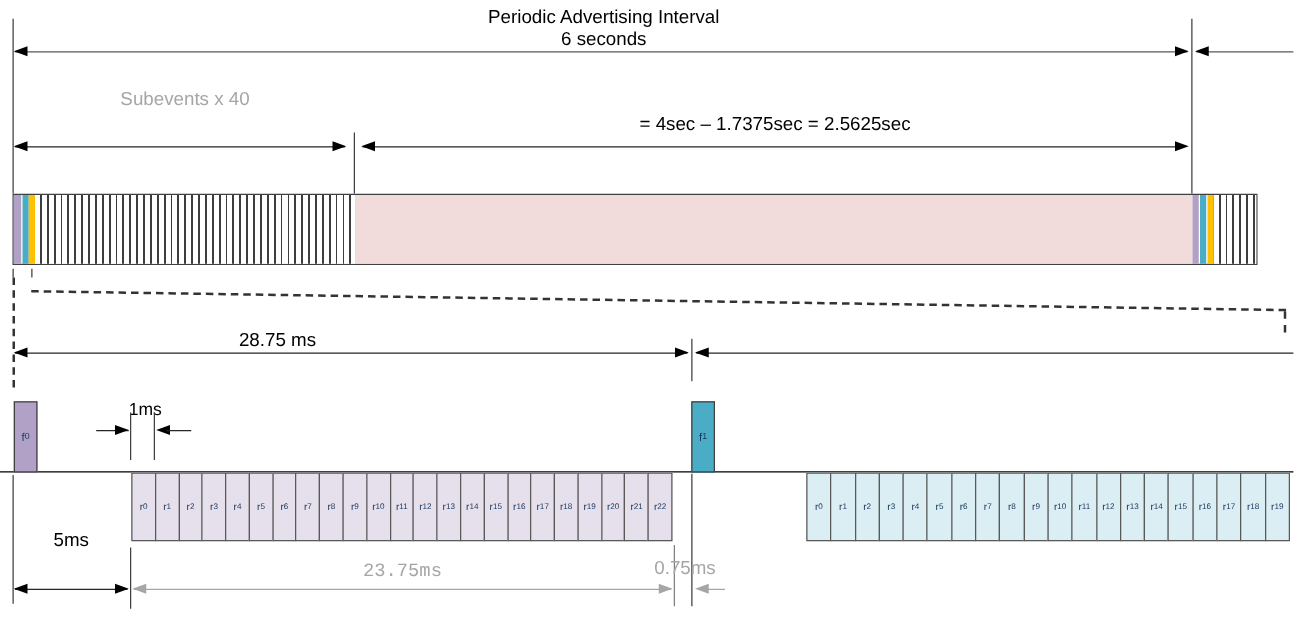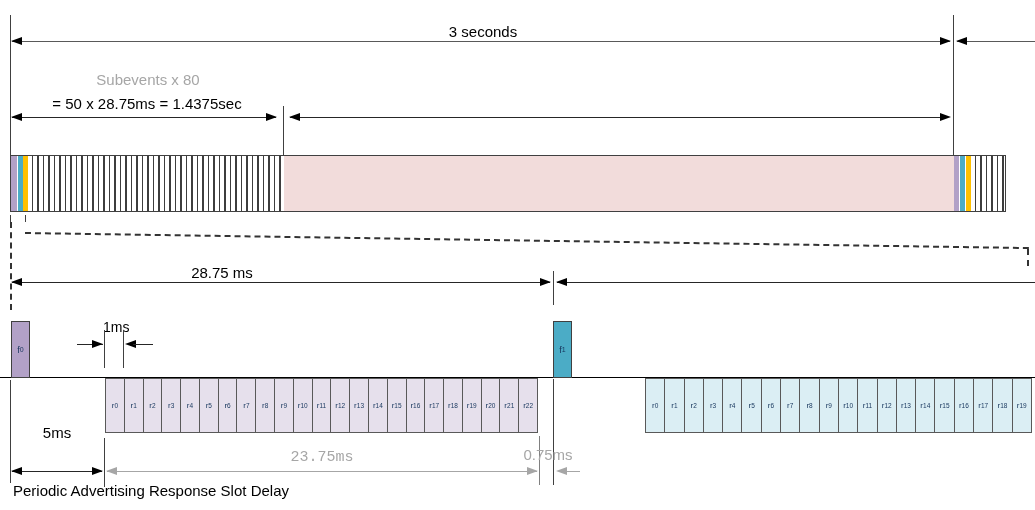--- a/index.html
+++ b/index.html
@@ -31,23 +31,24 @@
         display:flex;align-items:center;justify-content:center;font-size:8px;color:#17365D;}
   .slot:first-child{margin-left:0;}
   .slot sub{font-size:6.5px;}
   .diag-dash{position:absolute;height:0;border-top:2px dashed #333;transform-origin:0 0;}
 </style>
 </head>
 <body>
 
 <div id="canvas">
 
-  <div class="txt ctr" style="left:483px;top:23px;">3 seconds</div>
-  <div class="txt ctr gray" style="left:148px;top:71px;">Subevents x 80</div>
-  <div class="txt ctr" style="left:147px;top:95px;">= 50 x 28.75ms = 1.4375sec</div>
+  <div class="txt ctr" style="left:483px;top:5px;">Periodic Advertising Interval</div>
+  <div class="txt ctr" style="left:483px;top:23px;">6 seconds</div>
+  <div class="txt ctr gray" style="left:148px;top:71px;">Subevents x 40</div>
+  <div class="txt ctr" style="left:620px;top:91px;">= 4sec – 1.7375sec = 2.5625sec</div>
 
   <div class="vline" style="left:10px;top:15px;height:140px;"></div>
   <div class="vline" style="left:283px;top:106px;height:49px;"></div>
   <div class="vline" style="left:953px;top:15px;height:140px;"></div>
 
   <div class="hline thin" style="left:12px;top:41px;width:938px;"></div>
   <div class="ah l" style="left:11px;top:37px;"></div>
   <div class="ah r" style="left:940px;top:37px;"></div>
   <div class="hline thin" style="left:957px;top:41px;width:78px;"></div>
   <div class="ah l" style="left:956px;top:37px;"></div>
@@ -158,15 +159,14 @@
 
   <div class="txt ctr gray" style="left:322px;top:449px;font-family:Liberation Mono, monospace;">23.75ms</div>
   <div class="hline dim" style="left:107px;top:471px;width:430px;"></div>
   <div class="ah l diml" style="left:106px;top:467px;"></div>
   <div class="ah r dimr" style="left:527px;top:467px;"></div>
 
   <div class="txt ctr gray" style="left:548px;top:446px;">0.75ms</div>
   <div class="ah l diml" style="left:556px;top:467px;"></div>
   <div class="hline dim" style="left:566px;top:471px;width:14px;"></div>
 
-  <div class="txt" style="left:13px;top:482px;">Periodic Advertising Response Slot Delay</div>
 
 </div>
 
 </body></html>

